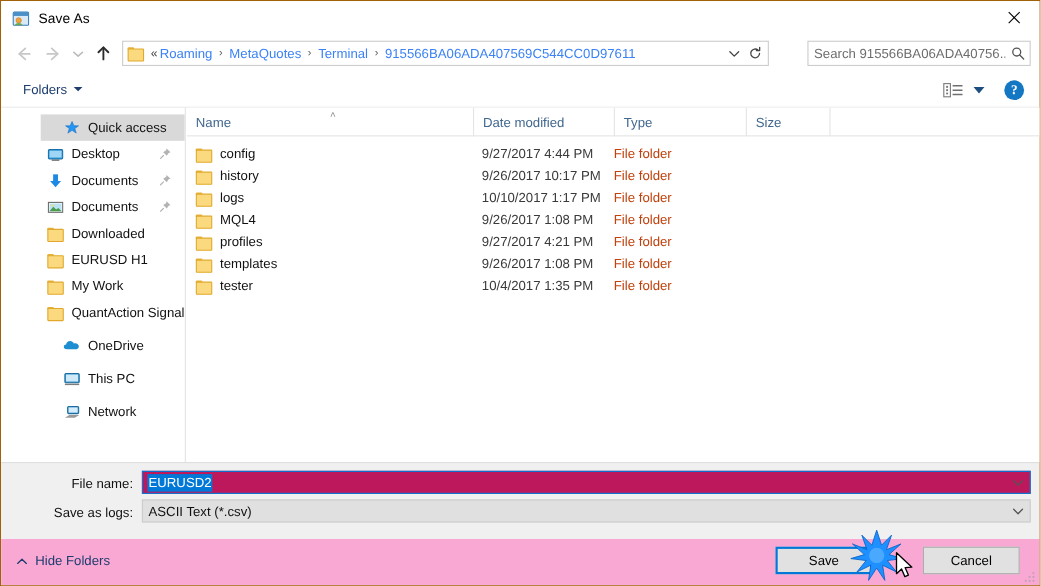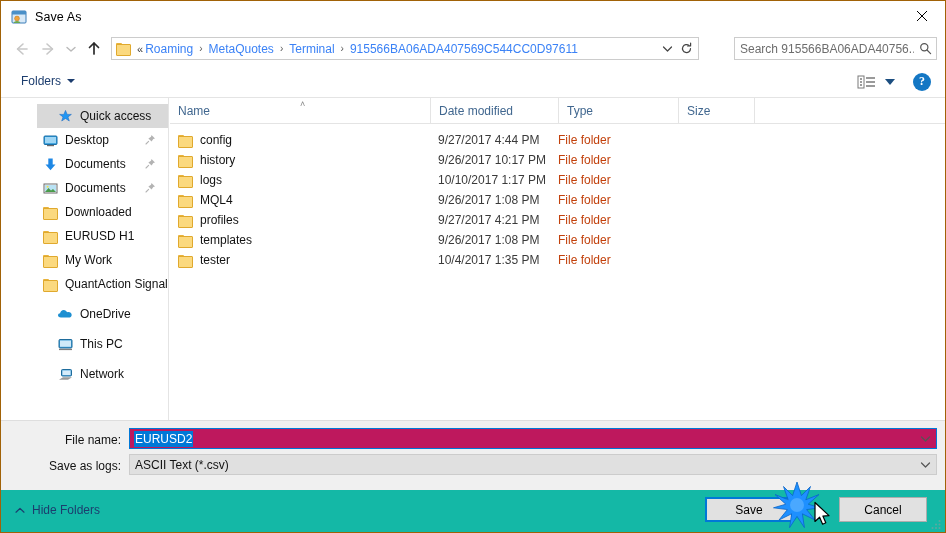--- a/index.html
+++ b/index.html
@@ -266,21 +266,21 @@
   #savetype-value { margin-left: 5px; font-size: 12px; color: #111; }
   .combo-chevron {
     position: absolute; right: 0; top: 0; bottom: 0; width: 22px;
     display: flex; align-items: center; justify-content: center;
   }
 
   
   #footer {
     position: absolute; top: 489px; left: 0;
     width: 944px; height: 42px;
-    background: #14b8a6;
+    background: #f9a8d4;
   }
   #hide-folders {
     position: absolute; left: 14px; top: 13px;
     display: flex; align-items: center; gap: 7px;
     font-size: 12px; color: #1c3d6e;
   }
   .btn {
     position: absolute; top: 7px;
     width: 88px; height: 25px;
     background: #e1e1e1;

